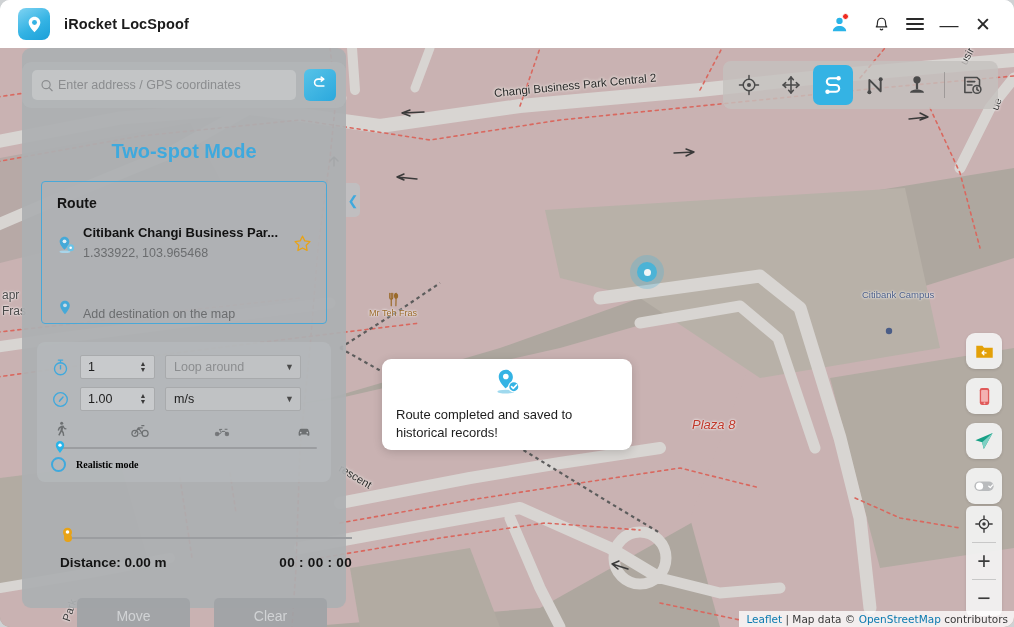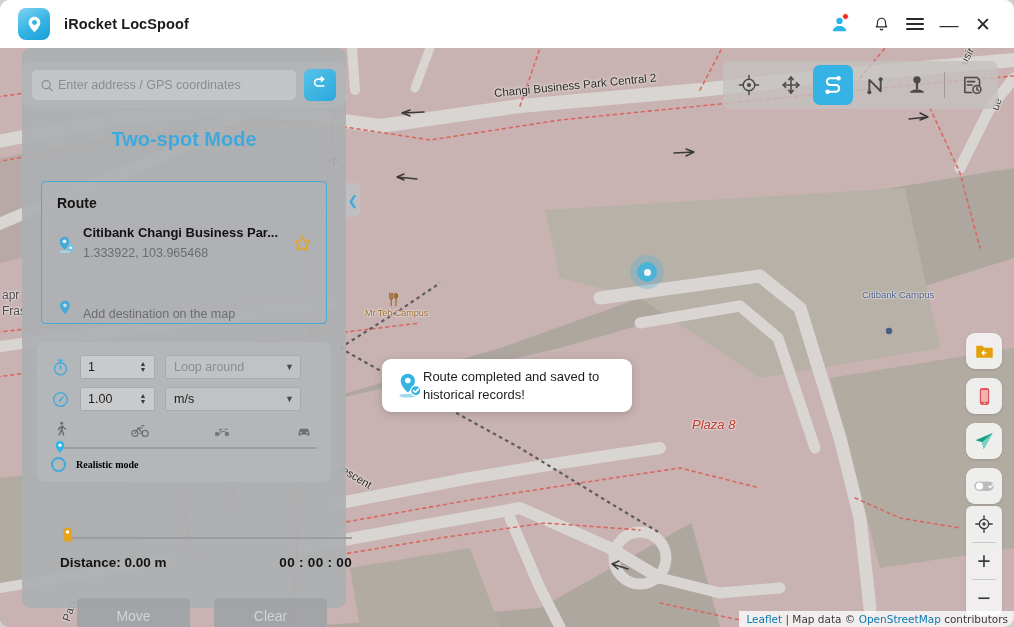--- a/index.html
+++ b/index.html
@@ -148,24 +148,25 @@
     z-index: 35;
     font-family: "DejaVu Sans", sans-serif;
   }
   #attrib a { color: #0a7ab0; text-decoration: none; }
 
   
   #toast {
     position: absolute; left: 382px; top: 311px;
     width: 250px; min-height: 48px;
     background: #ffffff; border-radius: 9px;
-    display: flex; align-items: center; 
+    display: flex; align-items: center; gap: 11px;
     padding: 9px 14px 9px 14px;
     box-shadow: 0 2px 10px rgba(0,0,0,.16);
     z-index: 40;
+    flex-direction: column;
   }
   #toast .ttext { font-size: 13px; color: #1d1d1d; line-height: 1.35; }
 
   
   #panel {
     position: absolute; left: 22px; top: 48px;
     width: 324px; height: 560px;
     background: rgba(172,175,178,.93);
     border-radius: 9px;
     z-index: 45;
@@ -193,21 +194,21 @@
   #search-input::placeholder { color: #8b8d8f; }
   #search-go {
     width: 32px; height: 32px; margin-left: 8px;
     border-radius: 6px;
     background: linear-gradient(140deg, #56c3e8 0%, #2ba8dd 100%);
     display: flex; align-items: center; justify-content: center;
     cursor: pointer;
   }
 
   #panel-title {
-    position: absolute; left: 0; top: 80px; width: 100%;
+    position: absolute; left: 0; top: 92px; width: 100%;
     text-align: center;
     font-size: 20px; font-weight: bold; color: #3fa9dd;
   }
 
   #route-card {
     position: absolute; left: 19px; top: 133px;
     width: 286px; height: 143px;
     border: 1px solid #49a8d8;
     border-radius: 4px;
     background: rgba(176,179,182,.55);
@@ -443,21 +444,21 @@
     <div class="road-name" style="left:494px; top:39px; transform: rotate(-5.5deg); transform-origin: left center;">Changi Business Park Central 2</div>
     <div class="road-name" style="left:340px; top:413px; transform: rotate(31deg); transform-origin: left center; font-size:11px;">rescent</div>
 
     <div class="mlabel mlabel-poi" style="left:365px; top:244px; width:56px;">
       <svg width="15" height="15" viewBox="0 0 24 24" style="display:block;margin:0 auto 1px;">
         <path d="M6 2v7a2.4 2.4 0 0 0 4.8 0V2" stroke="#9a6a2a" stroke-width="1.9" fill="none" stroke-linecap="round"></path>
         <path d="M8.4 2v20" stroke="#9a6a2a" stroke-width="1.9" stroke-linecap="round"></path>
         <path d="M16.6 2c-1.7 0-2.9 1.6-2.9 4.4 0 2.4 1.1 3.8 2.4 4.1l-.3 11.5" stroke="#9a6a2a" stroke-width="1.9" fill="none" stroke-linecap="round"></path>
         <ellipse cx="16.6" cy="6.3" rx="2.9" ry="4.4" fill="#9a6a2a"></ellipse>
       </svg>
-      <span>Mr Teh Campus</span>
+      <span>Mr Teh Fras</span>
     </div>
 
     <div class="mlabel mlabel-campus" style="left:862px; top:241px; width:56px;">Citibank Campus</div>
 
     <div class="mlabel mlabel-plaza" style="left:660px; top:369px;margin-left:32px;">Plaza 8</div>
 
     <div class="mlabel" style="left:2px; top:240px; font-size:12px; color:#4a4a4a; line-height:1.3;">apr<br>Fras</div>
 
     <div class="mlabel" style="left:990px; top:50px; transform:rotate(-72deg); font-size:11px;">ue</div>
     <div class="mlabel" style="left:958px; top:2px; transform:rotate(-62deg); font-size:11px;">usir</div>

